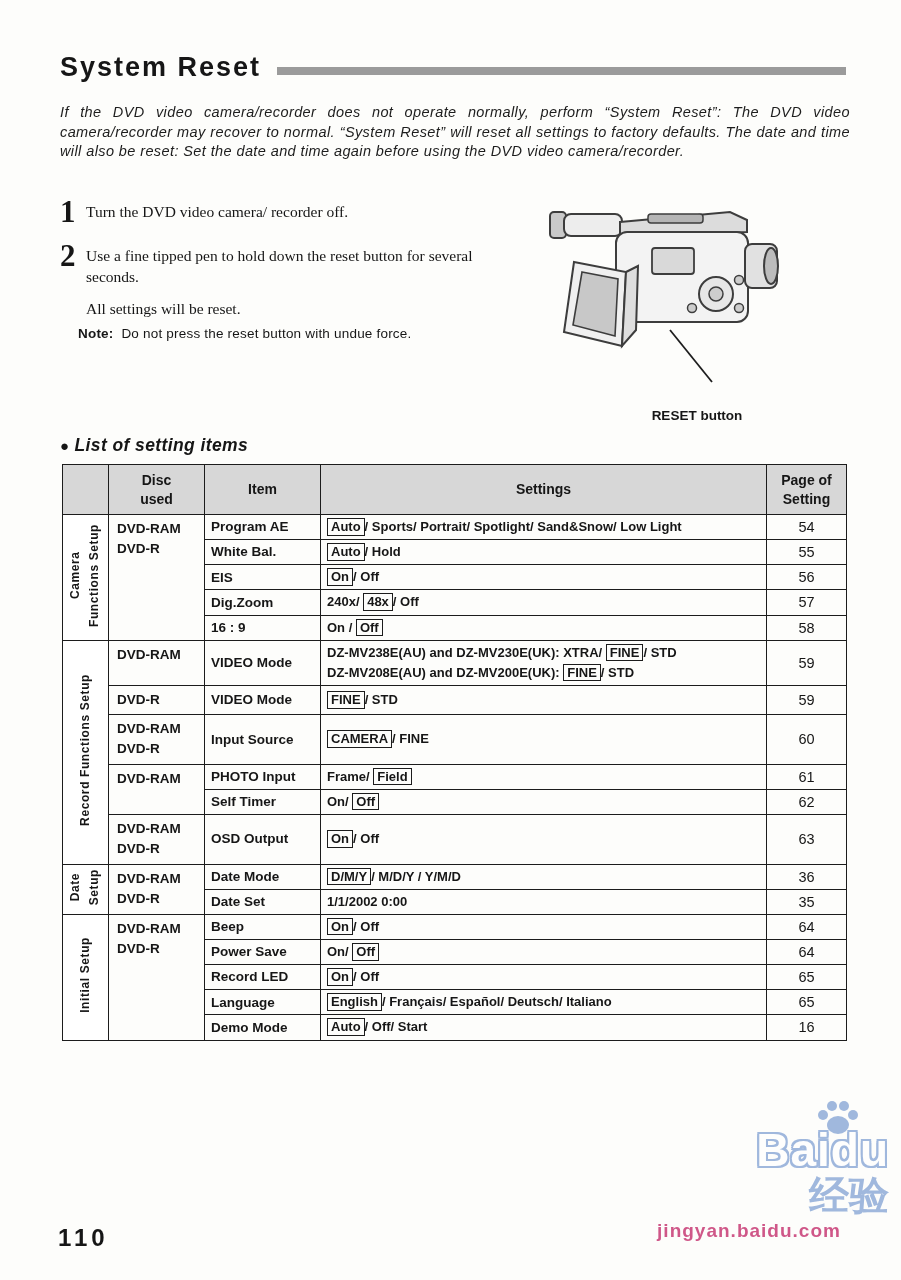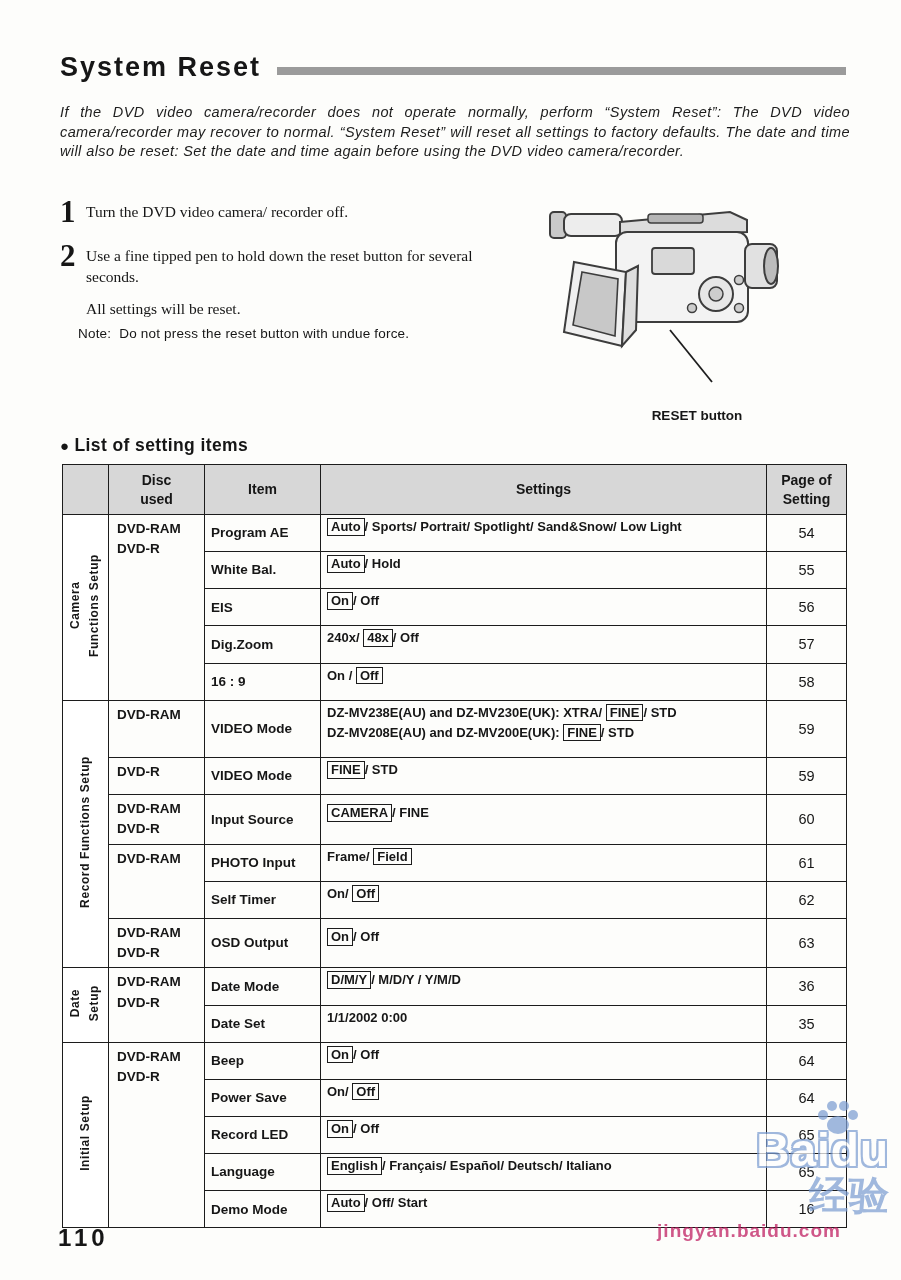--- a/index.html
+++ b/index.html
@@ -19,44 +19,44 @@
     font-style:italic; font-size:14.5px; line-height:19.5px; letter-spacing:0.4px;
     text-align:justify; color:#1d1d1d;
   }
   
   .steps { position:absolute; left:60px; top:196px; width:480px; }
   .step { display:flex; margin-bottom:12px; }
   .step-num { font-family:"Liberation Serif", serif; font-size:31px; font-weight:bold; width:26px; line-height:32px; flex:none; }
   .step-body { font-family:"Liberation Serif", serif; font-size:15.5px; line-height:21px; padding-top:5px; width:400px; }
   .step-line2 { margin-top:11px; }
   .note { position:absolute; left:78px; top:325px; width:380px; font-size:13.5px; line-height:18.5px; letter-spacing:0.2px; }
-  .note-label { font-weight:normal; }
+  .note-label { font-weight:bold; }
   
   .figure { position:absolute; left:540px; top:190px; width:250px; }
   .figure-caption { font-weight:bold; font-size:13.5px; text-align:center; width:170px; margin-left:72px; margin-top:2px; }
   
-  .list-heading { position:absolute; left:60px; top:435px; font-size:17.5px; font-weight:bold; letter-spacing:0.4px; }
+  .list-heading { position:absolute; left:60px; top:435px; font-size:17.5px; font-weight:bold; letter-spacing:0.4px;font-style:italic; }
   .list-heading .bullet { font-size:15px; margin-right:5px; }
   
   .table-wrap { position:absolute; left:62px; top:464px; width:784px; }
   table { border-collapse:collapse; width:100%; table-layout:fixed; }
   th, td { border:1.6px solid #1c1c1c; }
   thead th {
     background:#d7d7d7; font-size:14px; font-weight:bold; height:50px;
     text-align:center; vertical-align:middle; white-space:pre-line; line-height:1.3;
   }
   .group-cell { background:#fff; vertical-align:middle; text-align:center; padding:2px 0; }
   .vlabel {
     writing-mode:vertical-rl; transform:rotate(180deg);
     font-weight:bold; font-size:12px; line-height:1.6; letter-spacing:0.6px;
     display:inline-block; white-space:nowrap;
   }
   .disc-cell { font-weight:bold; font-size:13.5px; padding:4px 2px 4px 8px; vertical-align:top; line-height:1.5; }
   .item-cell { font-weight:bold; font-size:13.5px; padding:3px 2px 3px 6px; vertical-align:middle; line-height:1.3; }
-  .settings-cell { font-weight:bold; font-size:13px; padding:2px 4px 14px 6px; vertical-align:middle;margin-left:14px; }
+  .settings-cell { font-weight:bold; font-size:13px; padding:2px 4px 2px 6px; vertical-align:middle;margin-left:14px; }
   .settings-line { line-height:1.55; white-space:nowrap; }
   .boxed { border:1.4px solid #1c1c1c; padding:0 3px; display:inline-block; line-height:1.2; margin:1px 0; }
   .page-cell { text-align:center; font-size:14.5px; font-weight:normal; vertical-align:middle; }
   
   .page-num { position:absolute; left:58px; top:1224px; font-size:24px; font-weight:bold; letter-spacing:4px; }
   
   .watermark { position:absolute; right:12px; bottom:38px; width:280px; opacity:0.72; text-align:center; }
   .wm-row { display:flex; align-items:flex-end; justify-content:center; position:relative;flex-direction:column; }
   .wm-baidu {
     font-size:46px; font-weight:bold; color:#ffffff; letter-spacing:1px; line-height:1;

